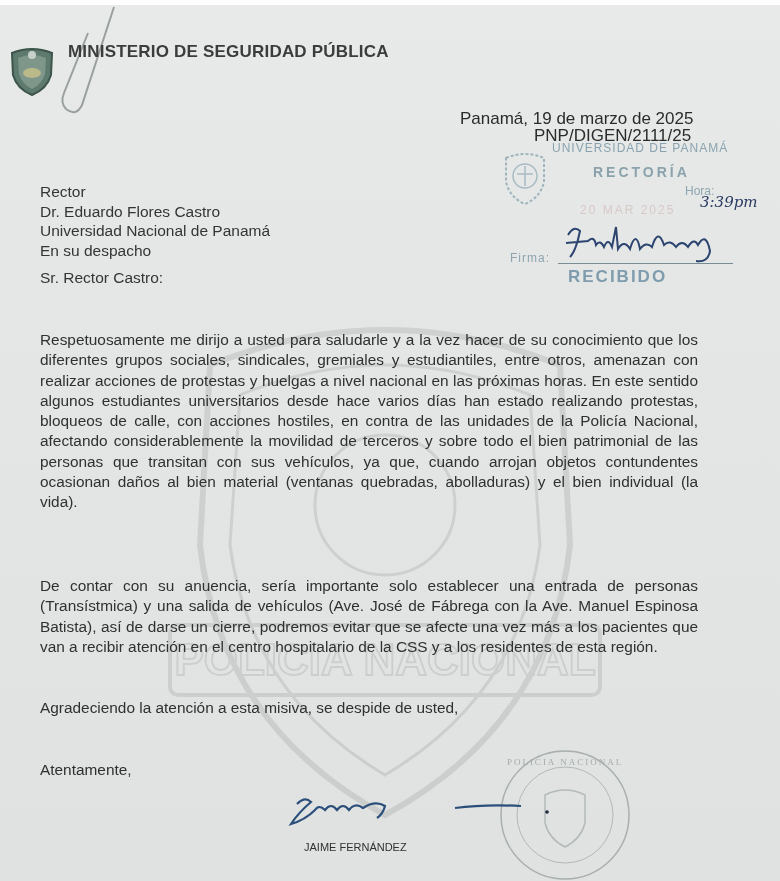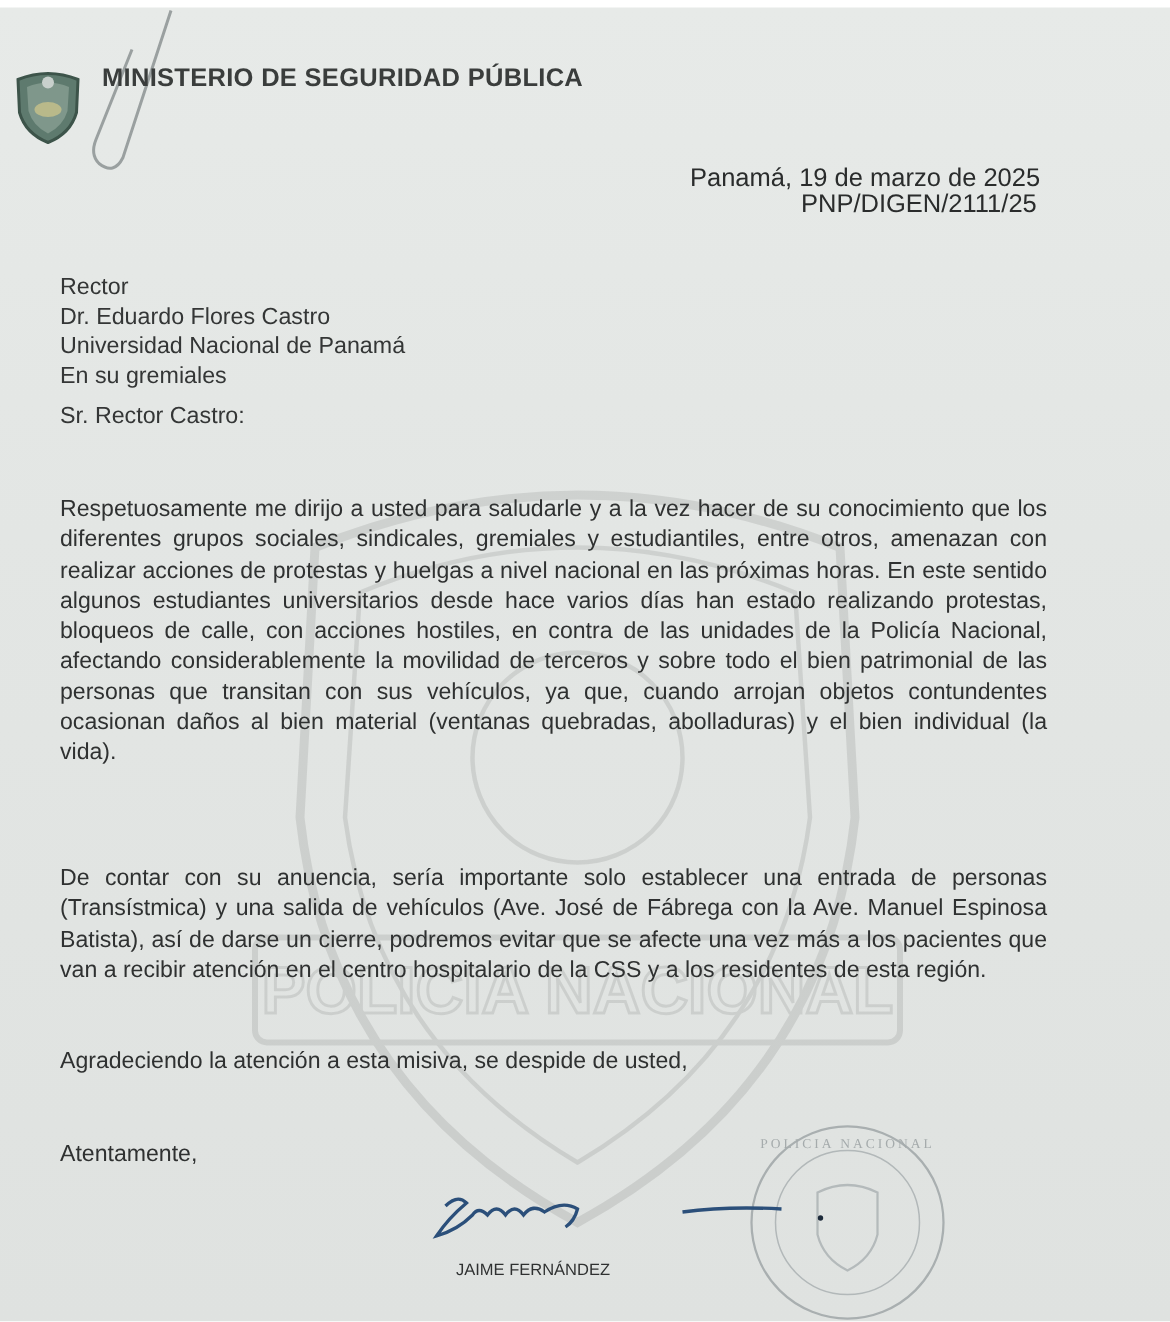--- a/index.html
+++ b/index.html
@@ -160,26 +160,44 @@
     <circle cx="23" cy="10" r="4" fill="#c8d0cc"></circle>
   </svg>
   <svg class="clip" viewBox="0 0 70 110">
     <path d="M62 2 L30 100 Q24 112 14 104 Q8 98 12 88 L36 28" fill="none" stroke="#9aa0a0" stroke-width="2"></path>
   </svg>
   <div class="lh-line1">MINISTERIO DE SEGURIDAD PÚBLICA</div>
 
   <div class="date">Panamá, 19 de marzo de 2025</div>
   <div class="ref">PNP/DIGEN/2111/25</div>
 
+  <div class="stamp">
+    <svg class="stamp-seal" viewBox="0 0 50 56">
+      <path d="M6 8 Q25 0 44 8 L44 32 Q40 48 25 54 Q10 48 6 32 Z" fill="none" stroke="#9fb4bd" stroke-width="2" stroke-dasharray="3 2"></path>
+      <circle cx="25" cy="26" r="12" fill="none" stroke="#a8bbc3" stroke-width="1.5"></circle>
+      <path d="M17 24 L33 24 M25 16 L25 36" stroke="#a8bbc3" stroke-width="1.5"></path>
+    </svg>
+    <div class="stamp-univ">UNIVERSIDAD DE PANAMÁ</div>
+    <div class="stamp-rectoria">RECTORÍA</div>
+    <div class="stamp-hora-label">Hora:</div>
+    <div class="stamp-hora-value">3:39pm</div>
+    <div class="stamp-date">20 MAR 2025</div>
+    <svg class="stamp-firma-sig" viewBox="0 0 170 46">
+      <path d="M8 14 Q14 4 20 10 Q16 30 10 36 M6 22 L28 20 Q34 14 36 24 Q40 18 44 26 Q48 16 52 26 L56 6 L58 28 Q64 18 70 28 Q76 8 80 28 Q86 20 92 26 Q98 6 104 24 Q110 18 116 26 Q122 18 128 26 Q134 16 138 24 Q146 10 150 30 Q148 42 136 40" fill="none" stroke="#2b4470" stroke-width="2"></path>
+    </svg>
+    <div class="stamp-firma-label">Firma:</div>
+    <div class="stamp-firma-line"></div>
+    <div class="stamp-recibido">RECIBIDO</div>
+  </div>
 
   <div class="addr">
     <div>Rector</div>
     <div>Dr. Eduardo Flores Castro</div>
     <div>Universidad Nacional de Panamá</div>
-    <div>En su gremiales</div>
+    <div>En su despacho</div>
   </div>
   <div class="salutation">Sr. Rector Castro:</div>
 
   <p class="para p1">Respetuosamente me dirijo a usted para saludarle y a la vez hacer de su conocimiento que los diferentes grupos sociales, sindicales, gremiales y estudiantiles, entre otros, amenazan con realizar acciones de protestas y huelgas a nivel nacional en las próximas horas. En este sentido algunos estudiantes universitarios desde hace varios días han estado realizando protestas, bloqueos de calle, con acciones hostiles, en contra de las unidades de la Policía Nacional, afectando considerablemente la movilidad de terceros y sobre todo el bien patrimonial de las personas que transitan con sus vehículos, ya que, cuando arrojan objetos contundentes ocasionan daños al bien material (ventanas quebradas, abolladuras) y el bien individual (la vida).</p>
   <p class="para p3">De contar con su anuencia, sería importante solo establecer una entrada de personas (Transístmica) y una salida de vehículos (Ave. José de Fábrega con la Ave. Manuel Espinosa Batista), así de darse un cierre, podremos evitar que se afecte una vez más a los pacientes que van a recibir atención en el centro hospitalario de la CSS y a los residentes de esta región.</p>
   <p class="para p4">Agradeciendo la atención a esta misiva, se despide de usted,</p>
   <div class="closing">Atentamente,</div>
 
   <svg class="police-seal" viewBox="0 0 140 140">
     <circle cx="70" cy="70" r="64" fill="none" stroke="#a9afb0" stroke-width="1.5"></circle>

